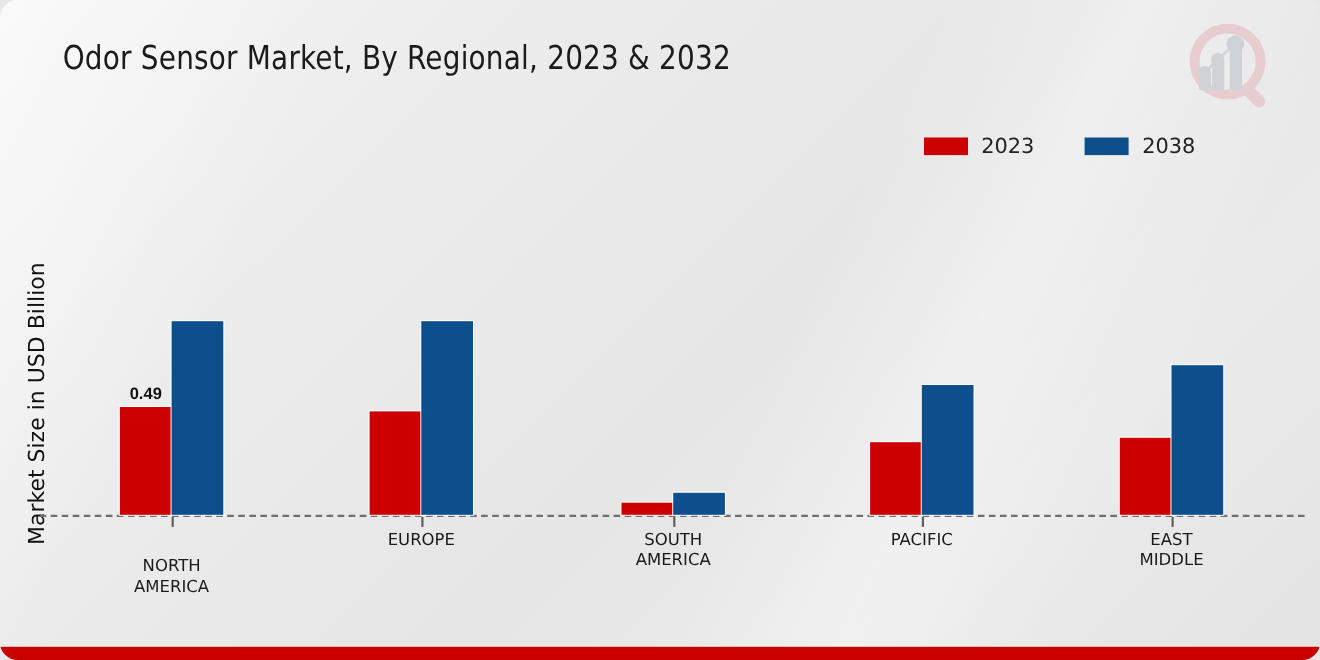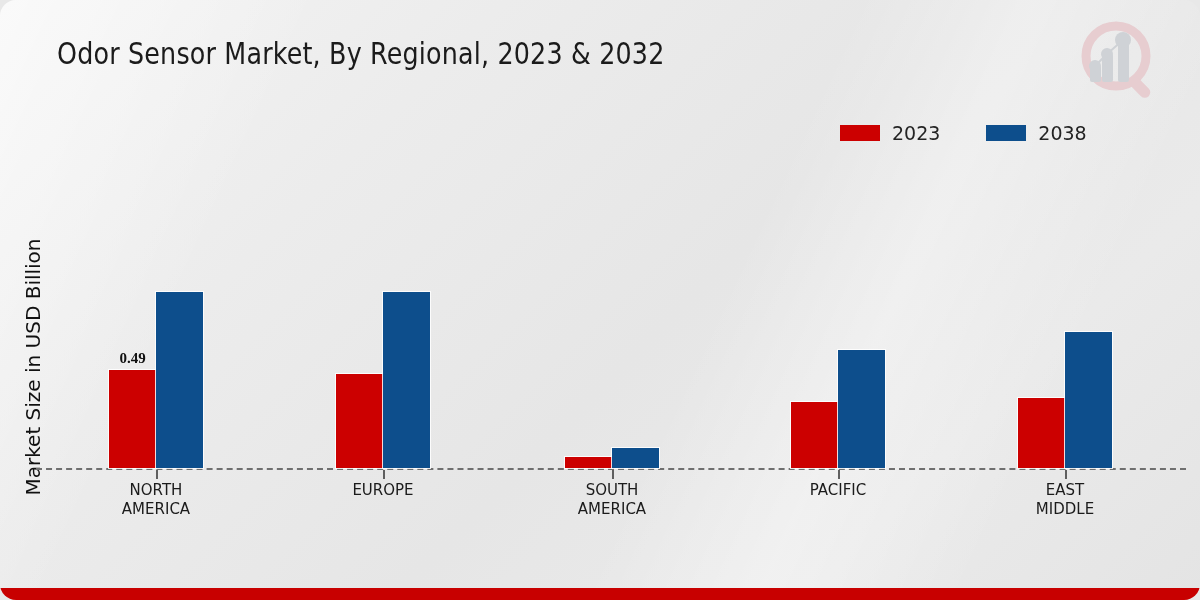--- a/index.html
+++ b/index.html
@@ -138,21 +138,21 @@
   .bar-value {
     position: absolute;
     left: 50%;
     transform: translateX(-50%);
     bottom: 100%;
     margin-bottom: 3px;
     font-size: 15px;
     font-weight: bold;
     color: #111;
     white-space: nowrap;
-    font-family: Liberation Serif, serif;
+    font-family: Liberation Sans, sans-serif;
   }
 
   .tick {
     position: absolute;
     top: 470px;
     width: 0;
     height: 9px;
     border-left: 2px solid #5f5f5f;
   }
 
@@ -215,21 +215,21 @@
   <div id="plot">
     <div id="baseline"></div>
 
   <div class="group" style="left: 96px; width: 120px;">
         <div class="bar red outline" style="height: 98px;">
           <span class="bar-value">0.49</span>
         </div>
         <div class="bar blue outline" style="height: 176px;"></div>
       </div>
       <div class="tick" style="left: 156px;"></div>
-      <div class="cat-label" style="left: 61px;">
+      <div class="cat-label" style="left: 61px; margin-top: 24px;">
         <div>NORTH</div>
         <div>AMERICA</div>
       </div>
       <div class="group" style="left: 323px; width: 120px;">
         <div class="bar red outline" style="height: 94px;"></div>
         <div class="bar blue outline" style="height: 176px;"></div>
       </div>
       <div class="tick" style="left: 383px;"></div>
       <div class="cat-label" style="left: 288px;">
         <div>EUROPE</div>

